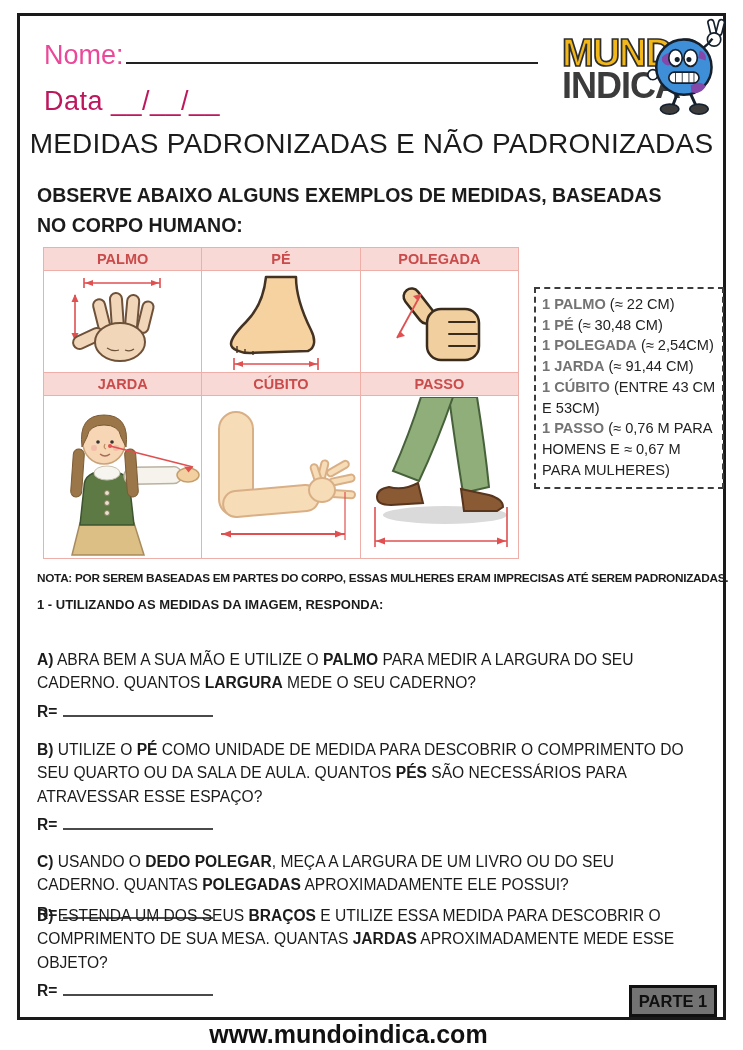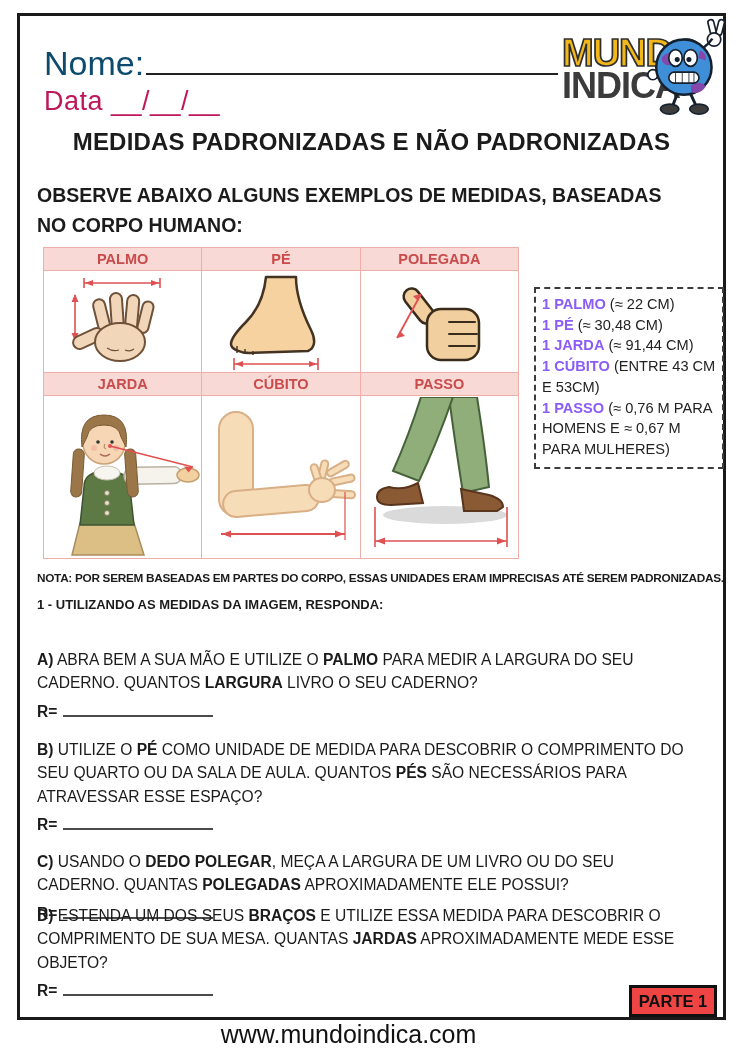--- a/index.html
+++ b/index.html
@@ -4,65 +4,65 @@
 <style>
   html,body{margin:0;padding:0;}
   body{
     width:743px;height:1050px;position:relative;background:#ffffff;
     font-family:"Liberation Sans", sans-serif;color:#1b1b1b;overflow:hidden;
   }
   .page-border{position:absolute;left:17px;top:13px;width:709px;height:1007px;
     border:3px solid #1a1a1a;box-sizing:border-box;background:#fff;}
 
   
-  .name-row{position:absolute;left:44px;top:44px;font-size:34px;color:#0c4a6e;}
+  .name-row{position:absolute;left:44px;top:36px;font-size:27px;color:#ec4899;}
   .name-line{display:inline-block;width:412px;border-bottom:2px solid #222;height:26px;margin-left:2px;}
   .date-row{position:absolute;left:44px;top:86px;font-size:27px;color:#be185d;letter-spacing:.5px;}
 
   
   .logo{position:absolute;left:560px;top:24px;width:168px;height:96px;}
   .logo-text{position:absolute;left:2px;top:12px;line-height:.9;font-weight:bold;}
   .logo-mundo{display:block;font-size:38px;color:#f2b719;letter-spacing:-1px;
     -webkit-text-stroke:1.7px #2e2e2e;}
   .logo-indica{display:block;font-size:36px;color:#3b3b3b;letter-spacing:-1px;}
   .globe-svg{position:absolute;right:-2px;top:-6px;}
 
   .main-title{position:absolute;left:17px;top:128px;width:709px;text-align:center;
-    font-size:24px;font-weight:bold;letter-spacing:.2px;}
+    font-size:28px;font-weight:normal;letter-spacing:.2px;}
   .intro{position:absolute;left:37px;top:180px;width:645px;font-size:19.5px;font-weight:bold;line-height:1.55;}
 
   
   .measure-table{position:absolute;left:43px;top:247px;width:476px;border-collapse:collapse;table-layout:fixed;}
   .measure-table th{background:#f9d9d5;color:#c94b4b;font-size:14.5px;font-weight:bold;
     border:1.5px solid #eeafa9;padding:3px 0;}
   .measure-table td{border:1.5px solid #eeafa9;background:#fff;text-align:center;vertical-align:middle;padding:0;}
   .row-img1 td{height:101px;}
   .row-img2 td{height:162px;}
 
   
   .measures-box{position:absolute;left:534px;top:287px;width:190px;box-sizing:border-box;
     border:2px dashed #3c3c3c;padding:5px 6px 7px;font-size:14.6px;line-height:1.42;color:#222;}
-  .measures-box b{color:#8b5cf6;}
+  .measures-box b{color:#737373;}
 
   .note{position:absolute;left:37px;top:571px;font-size:11.8px;font-weight:bold;
     letter-spacing:-0.3px;white-space:nowrap;}
   .q-heading{position:absolute;left:37px;top:597px;font-size:13px;font-weight:bold;}
 
   .question{position:absolute;left:37px;width:662px;font-size:15.6px;line-height:1.5;}
   .question p{margin:0;}
   .q-a{top:648px}.q-b{top:738px}.q-c{top:850px}.q-d{top:904px}
   .answer-row{margin-top:5px;font-weight:bold;font-size:15.6px;}
   .answer-line{display:inline-block;width:150px;border-bottom:2px solid #4a4a4a;height:13px;margin-left:6px;}
 
-  .part-badge{position:absolute;left:629px;top:985px;width:88px;height:32px;background:#ef4444;
+  .part-badge{position:absolute;left:629px;top:985px;width:88px;height:32px;background:#737373;
     border:3px solid #101010;box-sizing:border-box;display:flex;align-items:center;justify-content:center;
     font-weight:bold;font-size:16.5px;color:#101010;}
 
   .site-footer{position:absolute;left:0;top:1020px;width:697px;text-align:center;
-    font-size:25px;font-weight:normal;color:#111;}
+    font-size:25px;font-weight:bold;color:#111;}
 
   svg{display:block;margin:0 auto;}
 </style>
 </head>
 <body>
 
 <div class="page-border"></div>
 
 <div class="name-row">
   <span>Nome:</span><span class="name-line"></span>
@@ -230,30 +230,31 @@
         </g>
       </svg>
     </td>
   </tr>
 </tbody>
   </table>
 
 <div class="measures-box">
   <div class="measure-item"><b>1 PALMO</b><span> (≈  22 CM)</span></div>
   <div class="measure-item"><b>1 PÉ</b><span> (≈ 30,48 CM)</span></div>
+  <div class="measure-item"><b>1 POLEGADA</b><span> (≈ 2,54CM)</span></div>
   <div class="measure-item"><b>1 JARDA</b><span> (≈ 91,44 CM)</span></div>
   <div class="measure-item"><b>1 CÚBITO</b><span> (ENTRE 43 CM E 53CM)</span></div>
   <div class="measure-item"><b>1 PASSO</b><span> (≈ 0,76 M PARA HOMENS E ≈ 0,67 M PARA MULHERES)</span></div>
 </div>
 
-<div class="note">NOTA: POR SEREM BASEADAS EM PARTES DO CORPO, ESSAS UNIDADES ERAM IMPRECISAS ATÉ SEREM PADRONIZADAS.</div>
+<div class="note">NOTA: POR SEREM BASEADAS EM PARTES DO CORPO, ESSAS MULHERES ERAM IMPRECISAS ATÉ SEREM PADRONIZADAS.</div>
 <div class="q-heading">1 - UTILIZANDO AS MEDIDAS DA IMAGEM, RESPONDA:</div>
 
 <div class="question q-a">
-  <p><b>A)</b><span> ABRA BEM A SUA MÃO E UTILIZE O </span><b>PALMO</b><span> PARA MEDIR A LARGURA DO SEU CADERNO. QUANTOS </span><b>LARGURA</b><span> LIVRO O SEU CADERNO?</span></p>
+  <p><b>A)</b><span> ABRA BEM A SUA MÃO E UTILIZE O </span><b>PALMO</b><span> PARA MEDIR A LARGURA DO SEU CADERNO. QUANTOS </span><b>LARGURA</b><span> MEDE O SEU CADERNO?</span></p>
   <div class="answer-row">
     <span>R=</span><span class="answer-line"></span>
   </div>
 </div>
 <div class="question q-b">
   <p><b>B)</b><span> UTILIZE O </span><b>PÉ</b><span> COMO UNIDADE DE MEDIDA PARA DESCOBRIR O COMPRIMENTO DO SEU QUARTO OU DA SALA DE AULA. QUANTOS </span><b>PÉS</b><span> SÃO NECESSÁRIOS PARA ATRAVESSAR ESSE ESPAÇO?</span></p>
   <div class="answer-row">
     <span>R=</span><span class="answer-line"></span>
   </div>
 </div>

